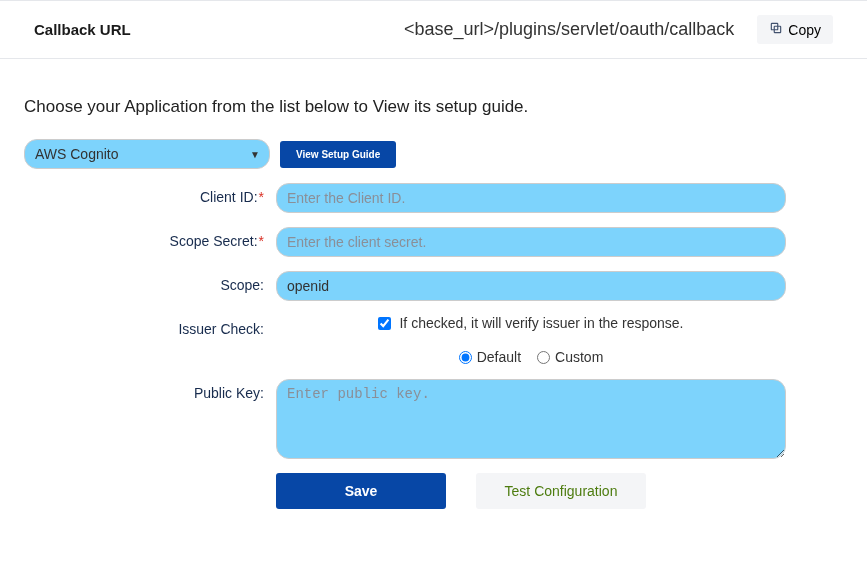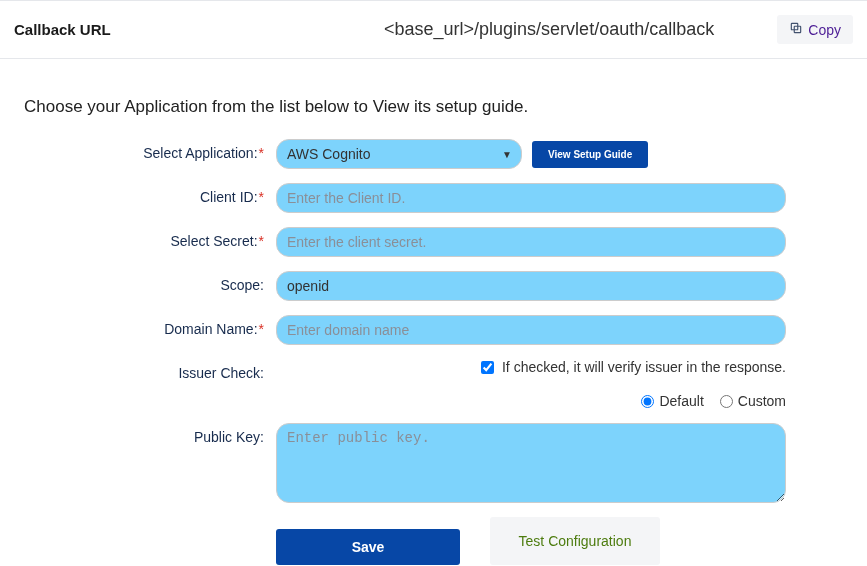--- a/index.html
+++ b/index.html
@@ -6,21 +6,21 @@
 body {
   font-family: -apple-system, BlinkMacSystemFont, "Segoe UI", Arial, sans-serif;
   font-size: 14px;
   color: #172b4d;
   background: #fff;
   width: 867px;
 }
 .top-section {
   border-top: 1px solid #e5e7eb;
   border-bottom: 1px solid #e5e7eb;
-  padding: 14px 14px;
+  padding: 14px 34px;
   display: flex;
   align-items: center;
 }
 .callback-label {
   font-weight: 600;
   font-size: 15px;
   color: #1a1a1a;
   width: 370px;
 }
 .callback-value {
@@ -30,21 +30,21 @@
   text-align: left;
 }
 .copy-btn {
   display: inline-flex;
   align-items: center;
   gap: 5px;
   background: #f4f5f7;
   border: none;
   border-radius: 3px;
   padding: 6px 12px;
-  color: #4c1d95;
+  color: #000000;
   font-size: 14px;
   cursor: pointer;
 }
 .copy-btn svg { width: 14px; height: 14px; }
 .intro {
   padding: 38px 24px 22px 24px;
   font-size: 17px;
   color: #222;
 }
 .form { padding: 0 24px 30px 24px; }
@@ -127,26 +127,25 @@
   display: flex;
   gap: 30px;
   margin-left: 252px;
   margin-top: 8px;
 }
 .btn-save {
   background: #0747a6;
   color: #fff;
   border: none;
   padding: 10px 0;
-  width: 184px;
+  width: 170px;
   font-size: 14px;
   font-weight: 600;
   border-radius: 3px;
   cursor: pointer;
-  margin-top: 12px;
 }
 .btn-secondary {
   background: #f4f5f7;
   color: #4d7c0f;
   border: none;
   padding: 10px 0;
   width: 170px;
   font-size: 14px;
   border-radius: 3px;
   cursor: pointer;
@@ -167,62 +166,55 @@
     </span>
     <span>Copy</span>
   </button>
 </div>
 
 <div class="intro">Choose your Application from the list below to View its setup guide.</div>
 
 <div class="form">
 
   <div class="row">
-    <div class="label"><span>Select Application:</span><span class="req">*</span></div>
     <div class="control">
       <div class="select-wrap">
         <select>
           <option>AWS Cognito</option>
         </select>
       </div>
       <button class="btn-primary">View Setup Guide</button>
     </div>
   </div>
 
   <div class="row">
     <div class="label"><span>Client ID:</span><span class="req">*</span></div>
     <div class="control">
       <input type="text" placeholder="Enter the Client ID." style="">
     </div>
   </div>
 
   <div class="row">
-    <div class="label"><span>Select Secret:</span><span class="req">*</span></div>
+    <div class="label"><span>Scope Secret:</span><span class="req">*</span></div>
     <div class="control">
       <input type="text" placeholder="Enter the client secret." style="">
     </div>
   </div>
 
   <div class="row">
     <div class="label">Scope:</div>
     <div class="control">
       <input type="text" value="openid" style="">
     </div>
   </div>
 
-  <div class="row">
-    <div class="label"><span>Domain Name:</span><span class="req">*</span></div>
-    <div class="control">
-      <input type="text" placeholder="Enter domain name" style="">
-    </div>
-  </div>
 
   <div class="row">
     <div class="label">Issuer Check:</div>
-    <div class="control" style="flex-direction:column; align-items:flex-end; gap:14px;">
+    <div class="control" style="flex-direction:column; align-items:center; gap:14px;">
       <div class="checkbox-row">
         <input type="checkbox" checked="" style="">
         <span>If checked, it will verify issuer in the response.</span>
       </div>
       <div class="radio-row">
         <label>
             <input type="radio" name="issuer" checked="" style="">
             <span>Default</span>
           </label>
         <label>

